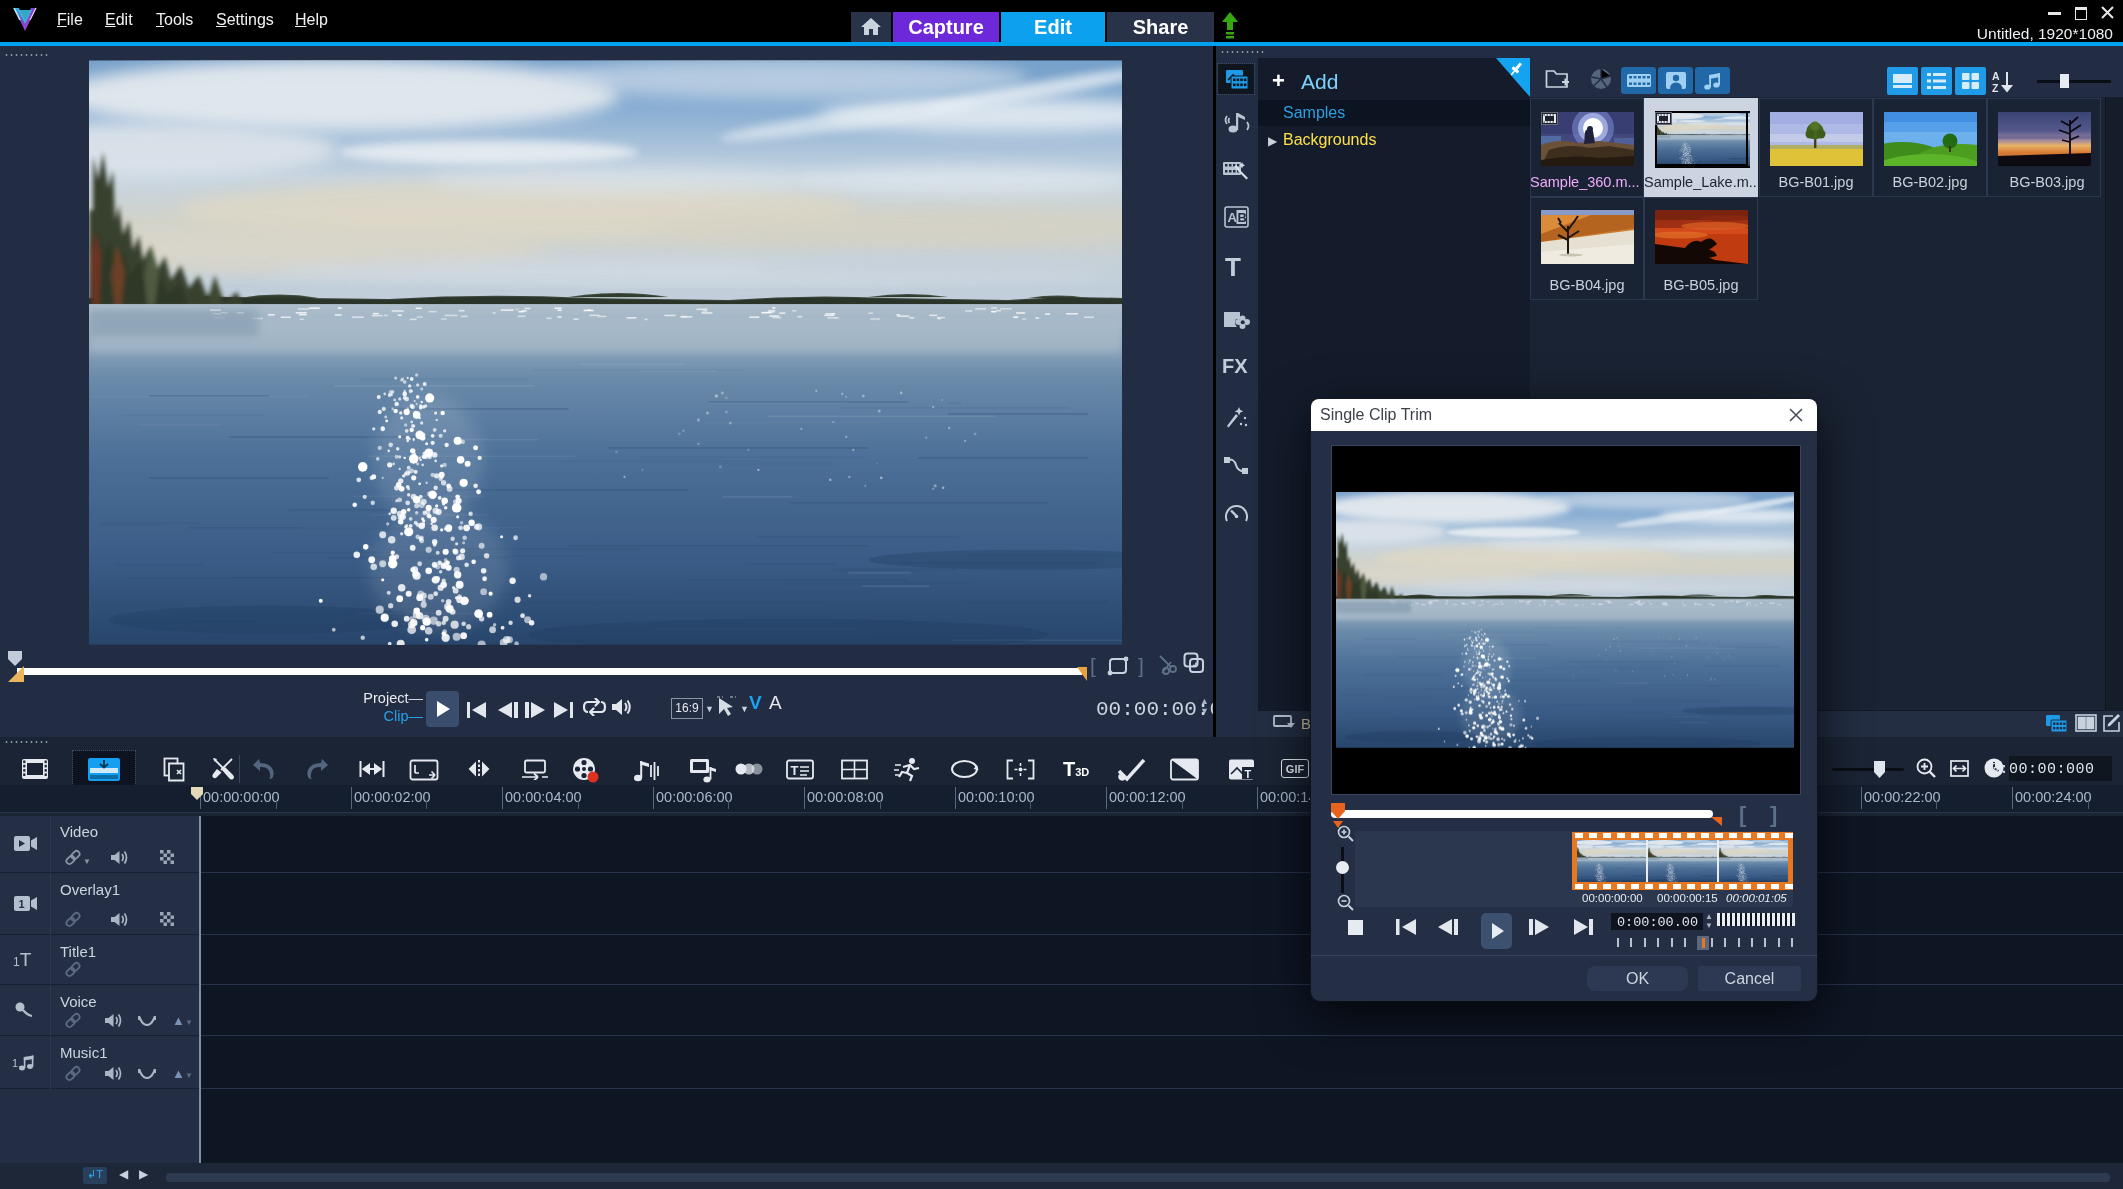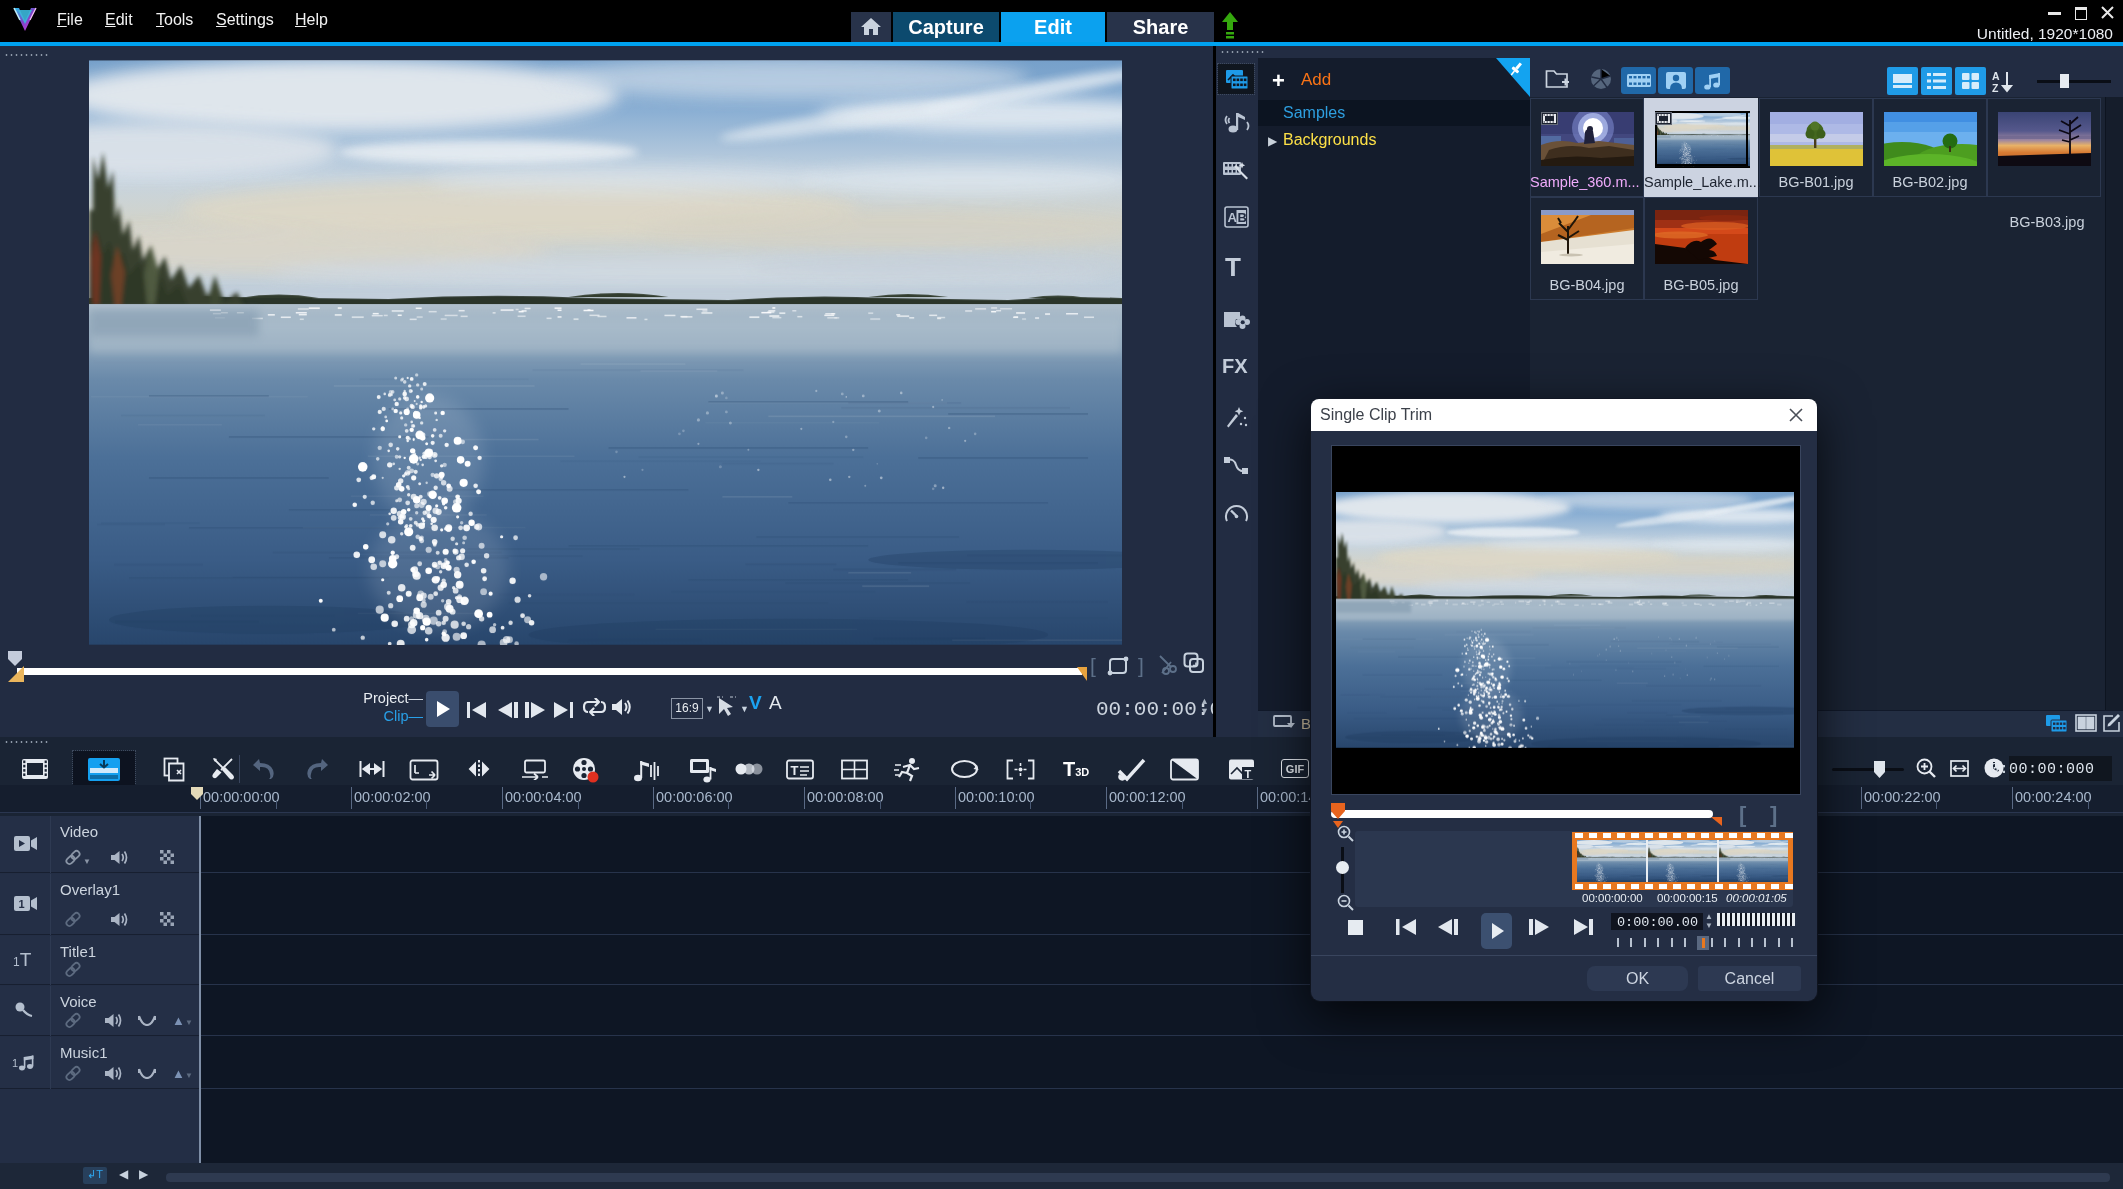--- a/index.html
+++ b/index.html
@@ -30,21 +30,21 @@
   <div class="abs" style="left:105px;top:11px;font-size:16px;color:#f2f2f2;"><span style="text-decoration:underline">E</span>dit</div>
   <div class="abs" style="left:156px;top:11px;font-size:16px;color:#f2f2f2;"><span style="text-decoration:underline">T</span>ools</div>
   <div class="abs" style="left:216px;top:11px;font-size:16px;color:#f2f2f2;"><span style="text-decoration:underline">S</span>ettings</div>
   <div class="abs" style="left:295px;top:11px;font-size:16px;color:#f2f2f2;"><span style="text-decoration:underline">H</span>elp</div>
 
   <div class="abs" style="left:851px;top:12px;width:40px;height:30px;background:#28334a;">
     <svg class="abs" style="left:9px;top:6px" width="22" height="18" viewBox="0 0 22 18">
         <path d="M1 9 L11 0 L21 9 L18 9 L18 17 L13 17 L13 11 L9 11 L9 17 L4 17 L4 9 Z" fill="#c9d2dd"></path>
       </svg>
   </div>
-  <div class="abs" style="left:893px;top:12px;width:106px;height:30px;background:#0c4a6e;color:#fff;font-size:20px;font-weight:bold;text-align:center;line-height:30px;">Capture</div>
+  <div class="abs" style="left:893px;top:12px;width:106px;height:30px;background:#6d28d9;color:#fff;font-size:20px;font-weight:bold;text-align:center;line-height:30px;">Capture</div>
   <div class="abs" style="left:1001px;top:12px;width:104px;height:30px;background:#0ba1ef;color:#fff;font-size:20px;font-weight:bold;text-align:center;line-height:30px;">Edit</div>
   <div class="abs" style="left:1107px;top:12px;width:107px;height:30px;background:#28334a;color:#fff;font-size:20px;font-weight:bold;text-align:center;line-height:30px;">Share</div>
   <svg class="abs" style="left:1222px;top:12px" width="16" height="28" viewBox="0 0 16 28">
     <path d="M8 0 L16 10 L11 10 L11 18 L5 18 L5 10 L0 10 Z" fill="#35a80e"></path>
     <rect x="4" y="20" width="8" height="2.5" fill="#35a80e"></rect>
       <rect x="4" y="24" width="8" height="2.5" fill="#35a80e"></rect>
   </svg>
 
   <div class="abs" style="left:2048px;top:12px;width:13px;height:2.5px;background:#e8e8e8;"></div>
   <div class="abs" style="left:2075px;top:7px;width:10px;height:9px;border:1.5px solid #e8e8e8;border-top-width:3px;"></div>
@@ -924,21 +924,21 @@
       <rect x="18" y="12" width="6" height="6" fill="#c3ccd9"></rect>
     </svg>
   <svg class="abs" style="left:8px;top:457px" width="25" height="25" viewBox="0 0 25 25">
       <path d="M3 18 A 10.5 10.5 0 1 1 22 18" stroke="#c3ccd9" stroke-width="2" fill="none"></path>
       <path d="M12.5 13 L7 7.5" stroke="#c3ccd9" stroke-width="2.4"></path>
       <circle cx="12.5" cy="13.5" r="1.8" fill="#c3ccd9"></circle>
     </svg>
 
   <div class="abs ptn" style="left:42px;top:12px;width:272px;height:652px;background:#141c2c;"></div>
   <div class="abs" style="left:56px;top:22px;width:20px;height:20px;color:#fff;font-size:22px;font-weight:bold;">+</div>
-  <div class="abs" style="left:85px;top:24px;color:#f97316;font-size:17px;">Add</div>
+  <div class="abs" style="left:85px;top:24px;color:#7dd3fc;font-size:21px;">Add</div>
   <svg class="abs" style="left:280px;top:12px" width="34" height="39" viewBox="0 0 34 39">
       <path d="M0 0 L34 0 L34 39 Z" fill="#13a3f0"></path>
       <g transform="translate(21,10) rotate(40)">
         <rect x="-1.5" y="-6" width="3" height="7" fill="#fff"></rect>
         <rect x="-4" y="1" width="8" height="3" rx="1" fill="#fff"></rect>
         <rect x="-.8" y="4" width="1.6" height="5" fill="#fff"></rect>
       </g>
     </svg>
 
   <div class="abs ptn" style="left:42px;top:54px;width:272px;height:26px;background:#0c1421;"></div>
@@ -1075,21 +1075,21 @@
   <svg class="abs" style="left:668px;top:66px;width:93px;height:54px;">
       <use href="#ub02"></use>
     </svg>
   <svg class="abs" style="left:782px;top:66px;width:93px;height:54px;">
       <use href="#ub03"></use>
     </svg>
   <div class="abs" style="left:314px;top:128px;width:100px;text-align:center;font-size:14.5px;color:#f0abfc;white-space:nowrap;">Sample_360.m...</div>
   <div class="abs" style="left:428px;top:128px;width:114px;text-align:center;font-size:14.5px;color:#1e2430;white-space:nowrap;">Sample_Lake.m...</div>
   <div class="abs" style="left:543px;top:128px;width:114px;text-align:center;font-size:14.5px;color:#c9d1dc;white-space:nowrap;">BG-B01.jpg</div>
   <div class="abs" style="left:657px;top:128px;width:114px;text-align:center;font-size:14.5px;color:#c9d1dc;white-space:nowrap;">BG-B02.jpg</div>
-  <div class="abs" style="left:771px;top:128px;width:120px;text-align:center;font-size:14.5px;color:#c9d1dc;white-space:nowrap;margin-top:40px;">BG-B03.jpg</div>
+  <div class="abs" style="left:771px;top:128px;width:120px;text-align:center;font-size:14.5px;color:#c9d1dc;white-space:nowrap;">BG-B03.jpg</div>
   <svg class="abs" style="left:325px;top:164px;width:93px;height:54px;">
       <use href="#ub04"></use>
     </svg>
   <svg class="abs" style="left:439px;top:164px;width:93px;height:54px;">
       <use href="#ub05"></use>
     </svg>
   <div class="abs" style="left:314px;top:231px;width:114px;text-align:center;font-size:14.5px;color:#c9d1dc;white-space:nowrap;">BG-B04.jpg</div>
   <div class="abs" style="left:428px;top:231px;width:114px;text-align:center;font-size:14.5px;color:#c9d1dc;white-space:nowrap;">BG-B05.jpg</div>
 
   <div class="abs" style="left:42px;top:664px;width:865px;height:27px;background:#232e43;border-top:1px solid #11192a;"></div>

